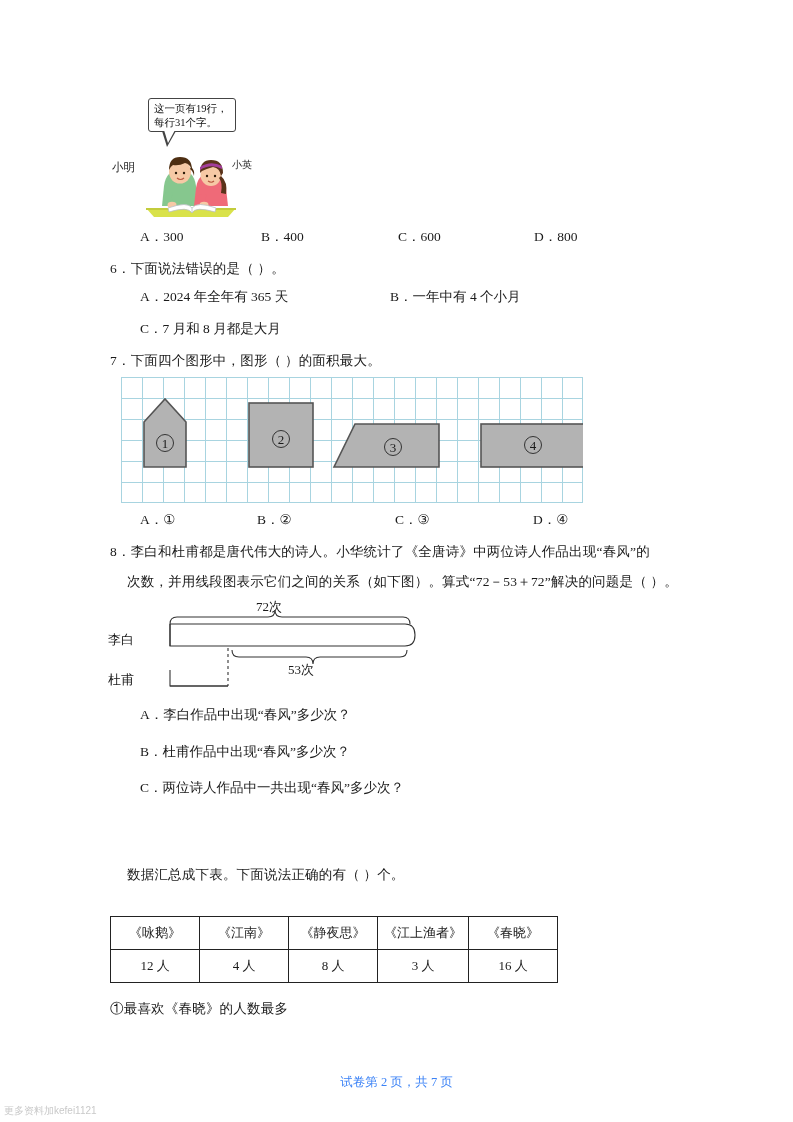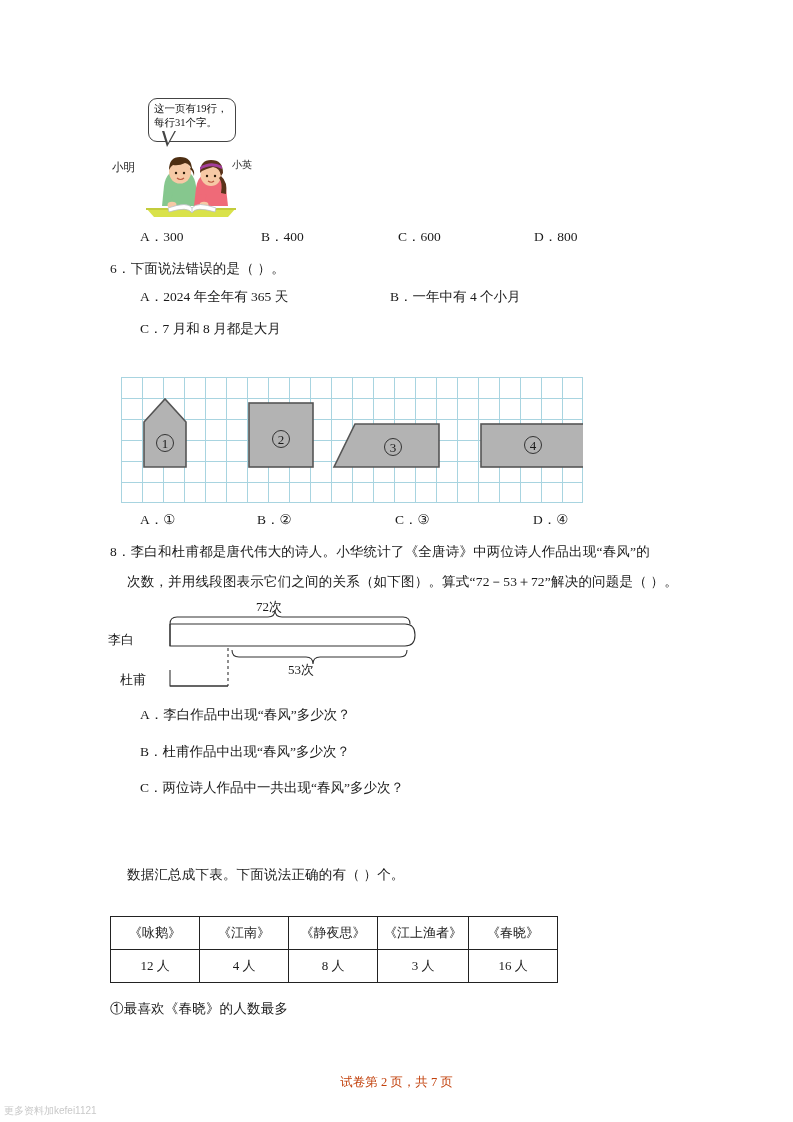--- a/index.html
+++ b/index.html
@@ -47,23 +47,23 @@
     left: 110px;
     top: 98px;
     width: 160px;
     height: 125px;
   }
   .bubble {
     position: absolute;
     left: 38px;
     top: 0px;
     width: 88px;
-    height: 44px;
+    height: 34px;
     border: 1.2px solid #444;
-    border-radius: 9px;
+    border-radius: 3px;
     background: #fff;
     box-sizing: border-box;
     padding: 3px 4px 0 5px;
     font-size: 10.5px;
     line-height: 14px;
     color: #111;
   }
   .bubble-tail {
     position: absolute;
     left: 52px;
@@ -154,21 +154,21 @@
   #poemtable td.hdr { min-width: 76px; }
 
   
   #footer {
     position: absolute;
     left: 0;
     top: 1074px;
     width: 793px;
     text-align: center;
     font-size: 12.5px;
-    color: #c2410c;
+    color: #3b82f6;
   }
   #watermark {
     position: absolute;
     left: 4px;
     top: 1104px;
     font-size: 10px;
     color: #c9c9c9;
     font-family: Liberation Sans, sans-serif;
   }
 </style>
@@ -241,20 +241,23 @@
   <div class="opt" style="left:140px; top:288px;">
     <span class="optlabel">A．</span><span>2024 年全年有 365 天</span>
   </div>
   <div class="opt" style="left:390px; top:288px;">
     <span class="optlabel">B．</span><span>一年中有 4 个小月</span>
   </div>
   <div class="opt" style="left:140px; top:320px;">
     <span class="optlabel">C．</span><span>7 月和 8 月都是大月</span>
   </div>
 
+  <div class="qline" style="left:110px; top:352px;">
+    <span class="qnum">7．</span><span>下面四个图形中，图形（    ）的面积最大。</span>
+  </div>
 
   <div id="gridfig">
     <svg width="462" height="126" viewBox="0 0 462 126">
 
       <polygon points="23,45 44,22 65,45 65,90 23,90" fill="#b3b3b3" stroke="#555555" stroke-width="1.6"></polygon>
 
       <rect x="128" y="26" width="64" height="64" fill="#b3b3b3" stroke="#555555" stroke-width="1.6"></rect>
 
       <polygon points="234,47 318,47 318,90 213,90" fill="#b3b3b3" stroke="#555555" stroke-width="1.6"></polygon>
 
@@ -289,21 +292,21 @@
   <div class="qline" style="left:110px; top:543px;">
     <span class="qnum">8．</span><span>李白和杜甫都是唐代伟大的诗人。小华统计了《全唐诗》中两位诗人作品出现“春风”的</span>
   </div>
   <div class="qline" style="left:127px; top:573px;">
     <span>次数，并用线段图表示它们之间的关系（如下图）。算式“72－53＋72”解决的问题是（    ）。</span>
   </div>
 
   <div id="segdiagram">
     <span class="seg-label" style="left:148px; top:0px;">72次</span>
     <span class="seg-label" style="left:0px; top:33px;">李白</span>
-    <span class="seg-label" style="left:12px; top:73px;">杜甫</span>
+    <span class="seg-label" style="left:0px; top:73px;">杜甫</span>
     <span class="seg-label" style="left:180px; top:63px;">53次</span>
 
     <svg width="340" height="96" viewBox="0 0 340 96">
       <g fill="none" stroke="#333" stroke-width="1.1">
 
         <path d="M62,26 q0,-7 7,-7 L160,19 q7,0 7,-7 q0,7 7,7 L295,19 q7,0 7,7"></path>
 
         <path d="M62,26 L62,48 L297,48 q10,0 10,-11 q0,-11 -10,-11 L62,26"></path>
 
         <path d="M62,26 L62,48"></path>

